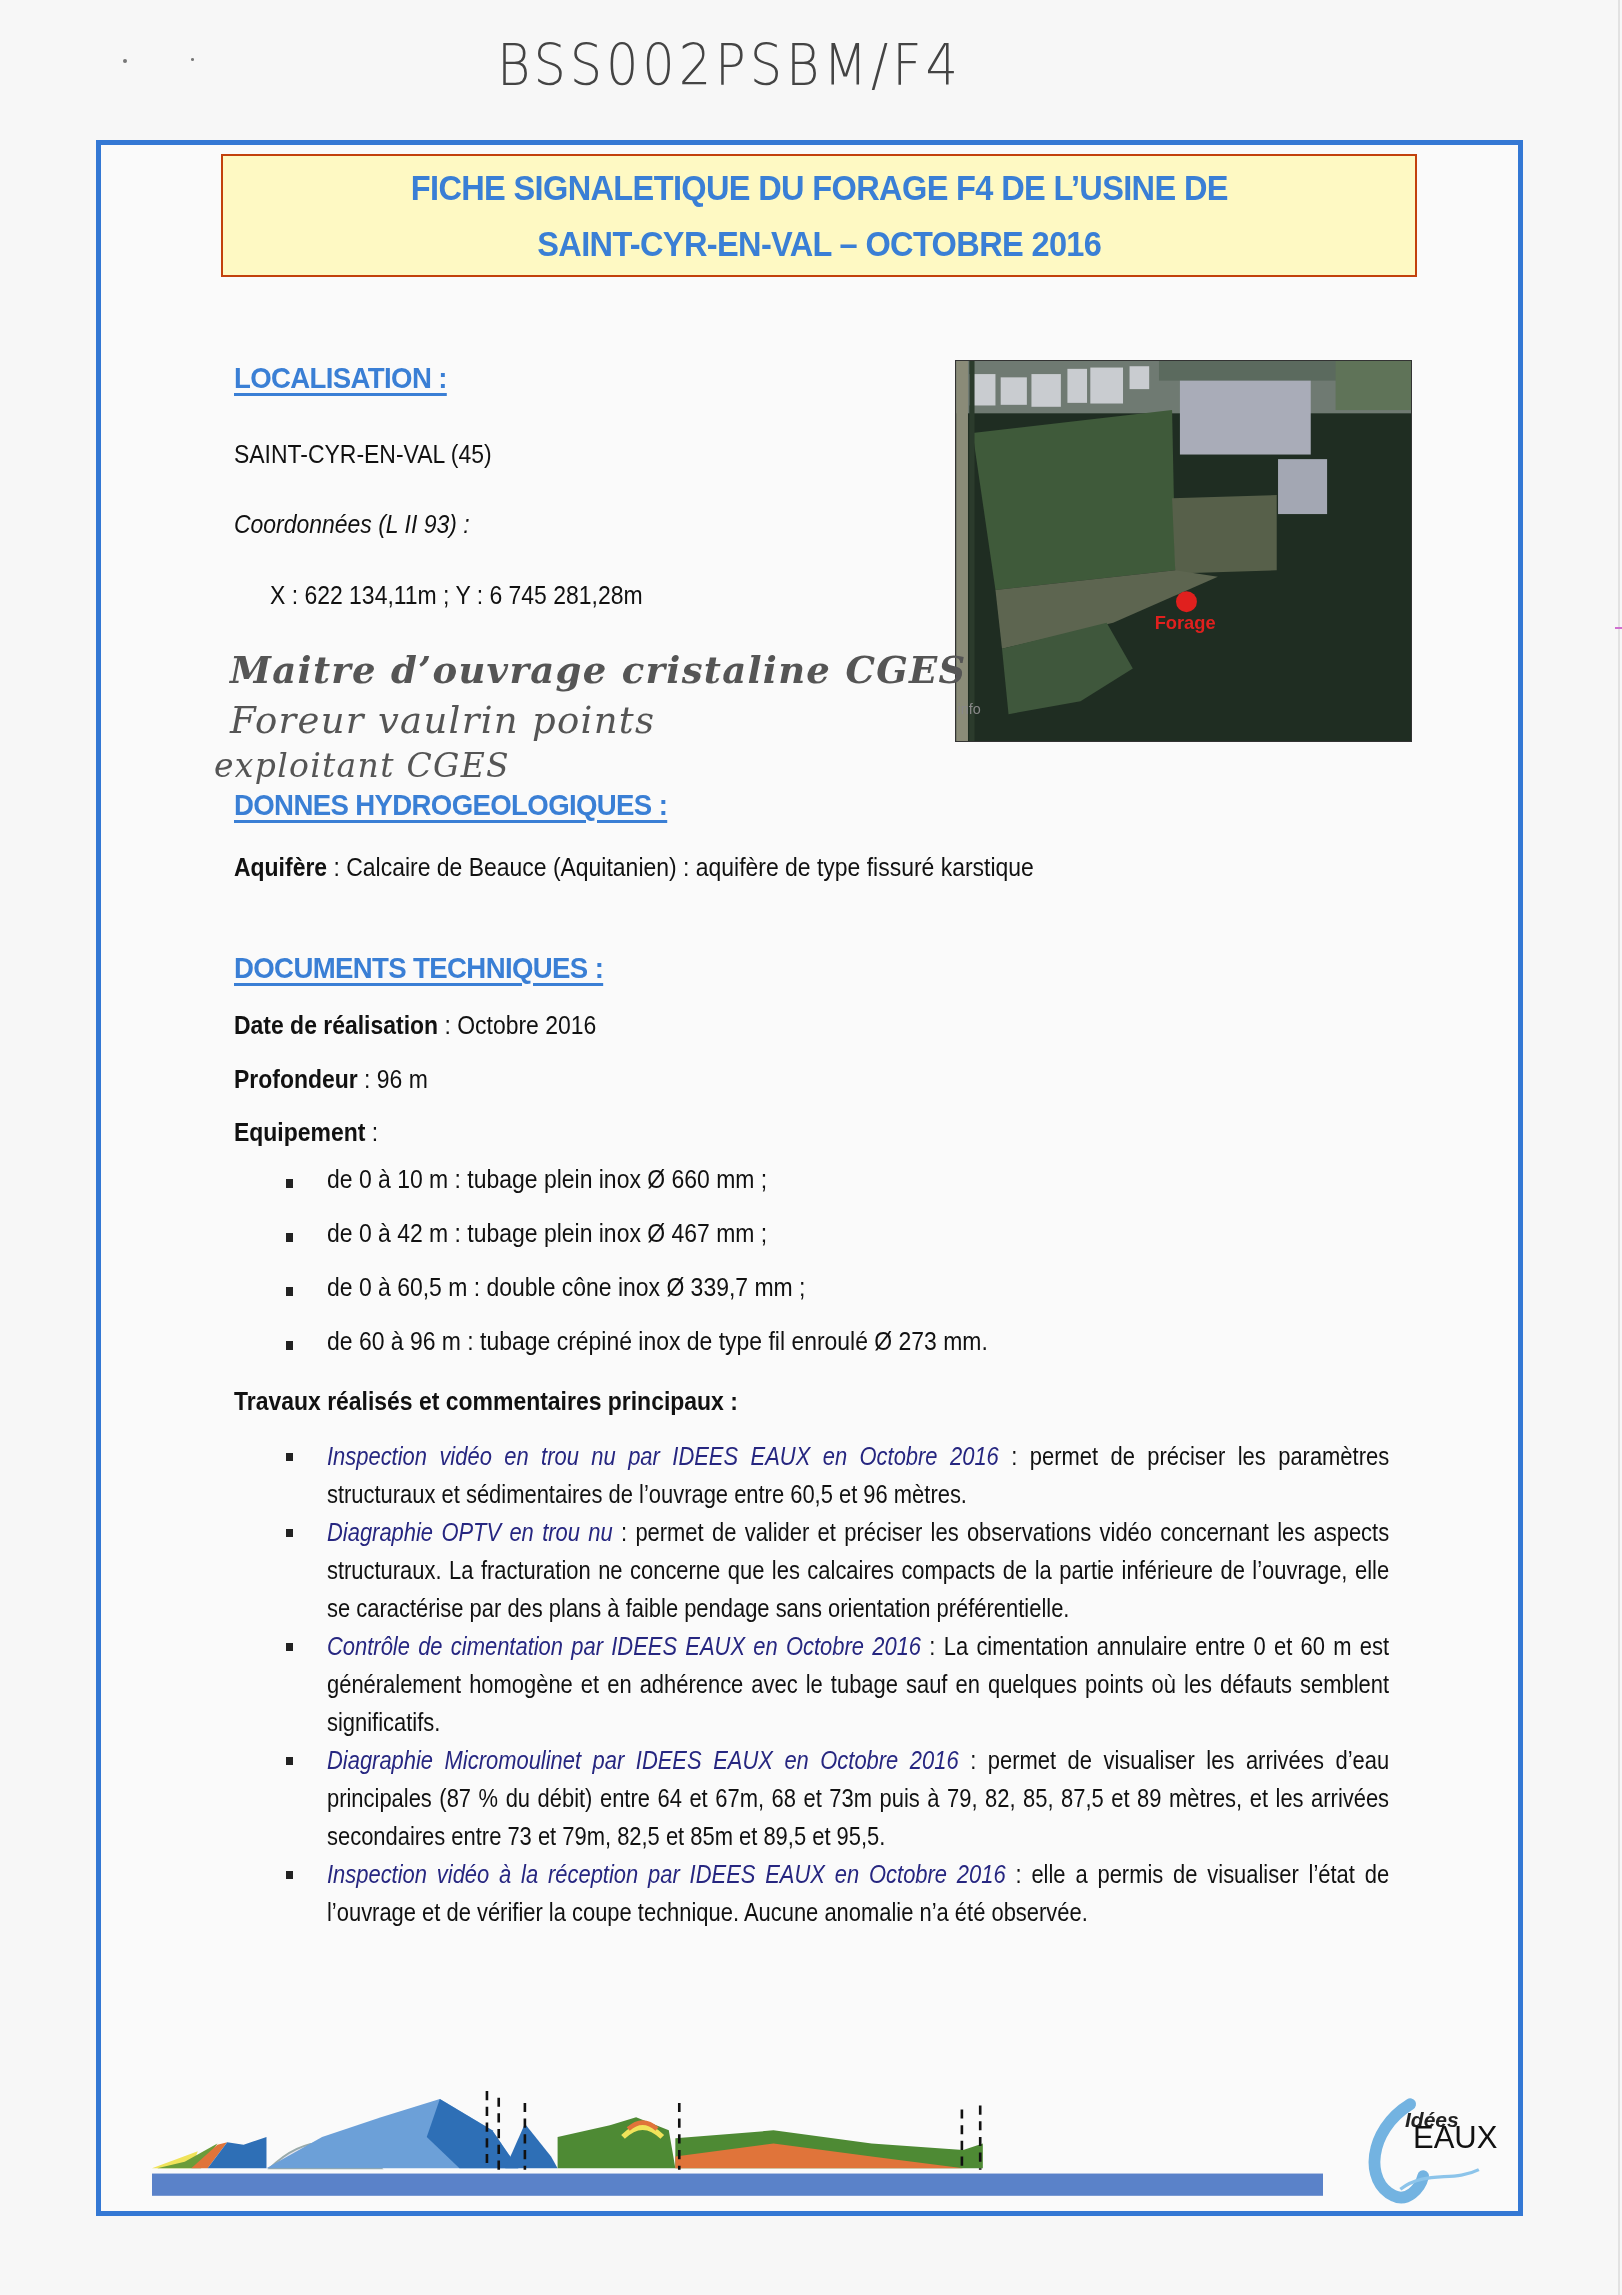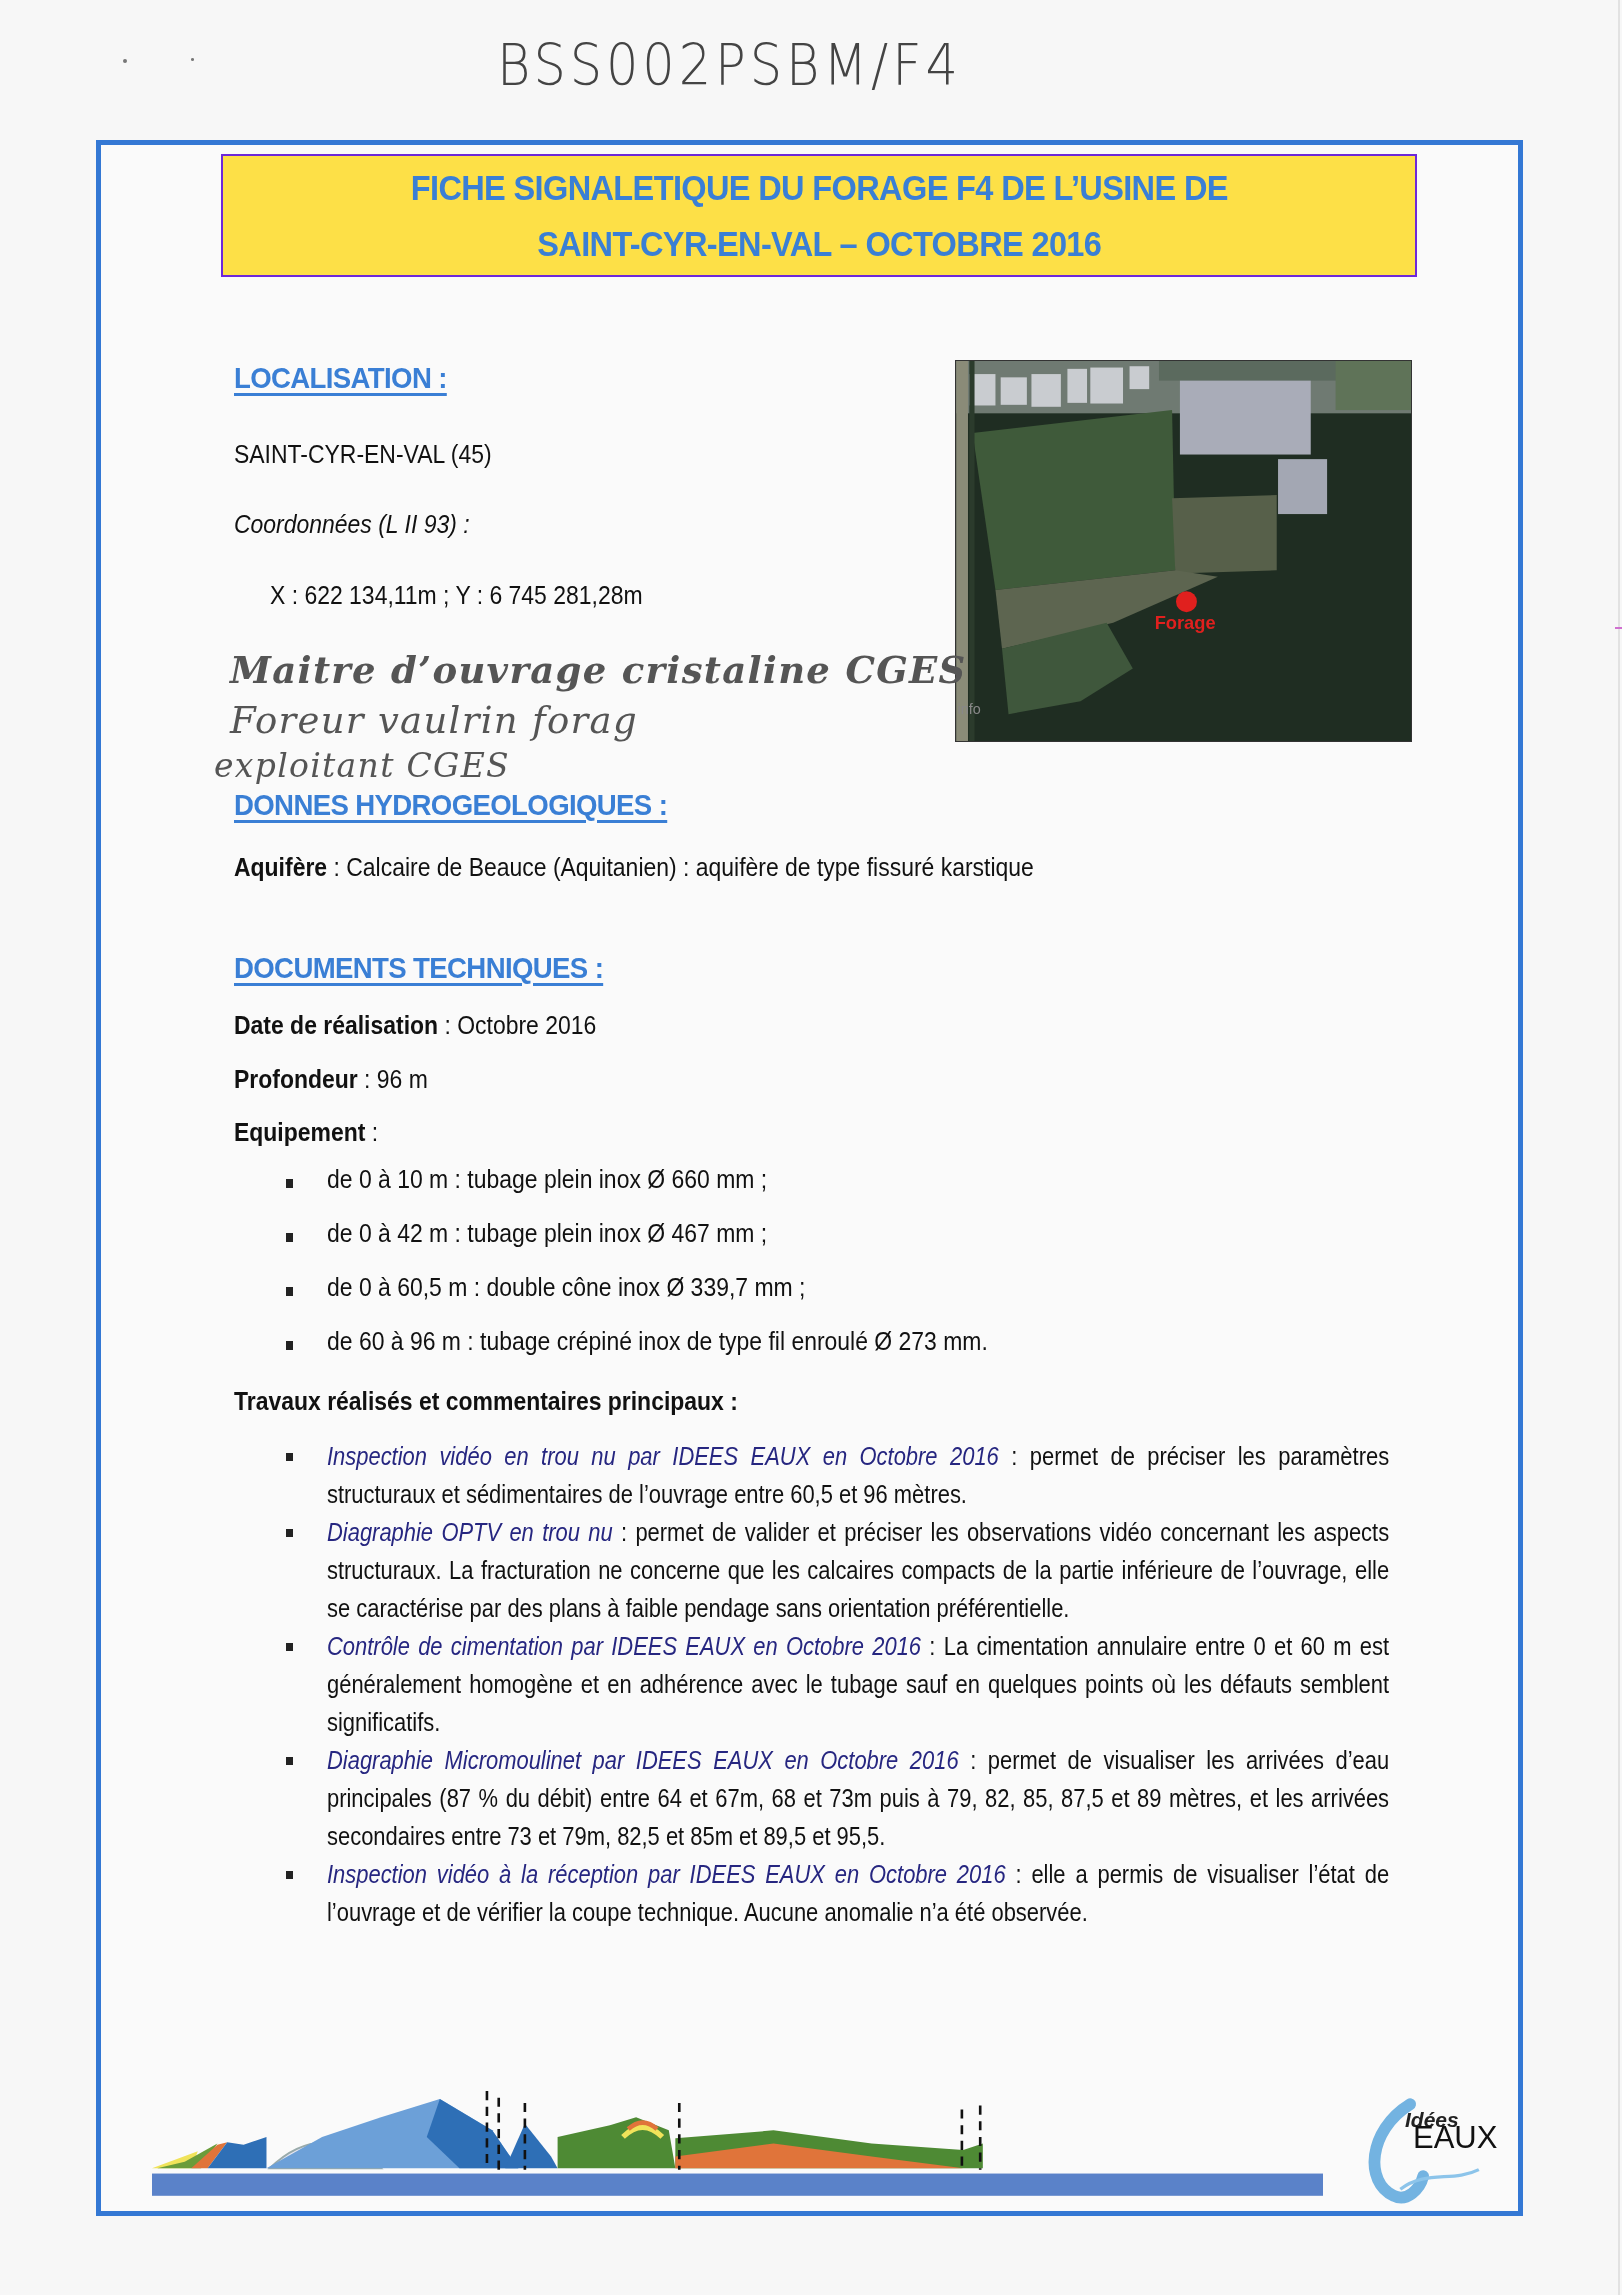--- a/index.html
+++ b/index.html
@@ -16,23 +16,23 @@
   .scan-dot { position: absolute; background: #777; border-radius: 50%; }
   .edge-line { position: absolute; left: 1618px; top: 0; width: 2px; height: 2295px; background: #e2e2e2; }
   .edge-tick { position: absolute; left: 1615px; top: 627px; width: 7.9px; height: 2px; background: #d070d0; }
 
   .frame {
     position: absolute; left: 96px; top: 140px; width: 1427px; height: 2076px;
     border: 5.2px solid #3478d4; box-sizing: border-box; background: #fafafa;
   }
   .title-box {
     position: absolute; left: 221px; top: 154px; width: 1196px; height: 123px;
-    border: 2px solid #6d28d9; box-sizing: border-box;
+    border: 2px solid #c2410c; box-sizing: border-box;
     display: flex; flex-direction: column; justify-content: center; align-items: center;
-    background: #fde047;
+    background: #fef9c3;
   }
   .title-line {
     color: #3a7fd5; font-weight: bold; font-size: 35px; line-height: 56px;
     letter-spacing: -0.7px; transform: scaleX(0.93);
   }
   .h2 {
     position: absolute; color: #3a7fd5; font-weight: bold; font-size: 30px;
     text-decoration: underline; text-decoration-thickness: 3.3px; text-underline-offset: 5.2px;
     letter-spacing: -0.7px; transform-origin: left; transform: scaleX(0.92);
   }
@@ -109,21 +109,21 @@
     <polygon points="70,440 230,400 270,470 190,520 80,540" fill="#3f573c"></polygon>
     <rect x="0" y="0" width="18" height="584" fill="#8a8b78"></rect>
     <rect x="20" y="0" width="8" height="584" fill="#2b3b2c"></rect>
     <circle cx="352" cy="368" r="16" fill="#e0201e"></circle>
     <text x="350" y="410" font-size="28" font-weight="bold" fill="#e0201e" text-anchor="middle" font-family="Liberation Sans, sans-serif">Forage</text>
     <text x="2" y="540" font-size="22" fill="#888" font-family="Liberation Sans, sans-serif">info</text>
   </svg>
 </div>
 
 <div class="hand" style="left:230px;top:648px;font-size:37px;font-weight:bold;">Maitre d’ouvrage  cristaline CGES</div>
-<div class="hand" style="left:230px;top:699px;font-size:37px;">Foreur     vaulrin forag</div>
+<div class="hand" style="left:230px;top:699px;font-size:37px;">Foreur     vaulrin points</div>
 <div class="hand" style="left:214px;top:746px;font-size:33px;">exploitant  CGES</div>
 
 <div class="h2" style="left:234px;top:788px;">DONNES HYDROGEOLOGIQUES :</div>
 <div class="txt" style="left:234px;top:853px;"><span class="b">Aquifère</span><span> : Calcaire de Beauce (Aquitanien) : aquifère de type fissuré karstique</span></div>
 
 <div class="h2" style="left:234px;top:951px;">DOCUMENTS TECHNIQUES :</div>
 <div class="txt" style="left:234px;top:1011px;"><span class="b">Date de réalisation</span><span> : Octobre 2016</span></div>
 <div class="txt" style="left:234px;top:1065px;"><span class="b">Profondeur</span><span> : 96 m</span></div>
 <div class="txt" style="left:234px;top:1118px;"><span class="b">Equipement</span><span> :</span></div>
 

